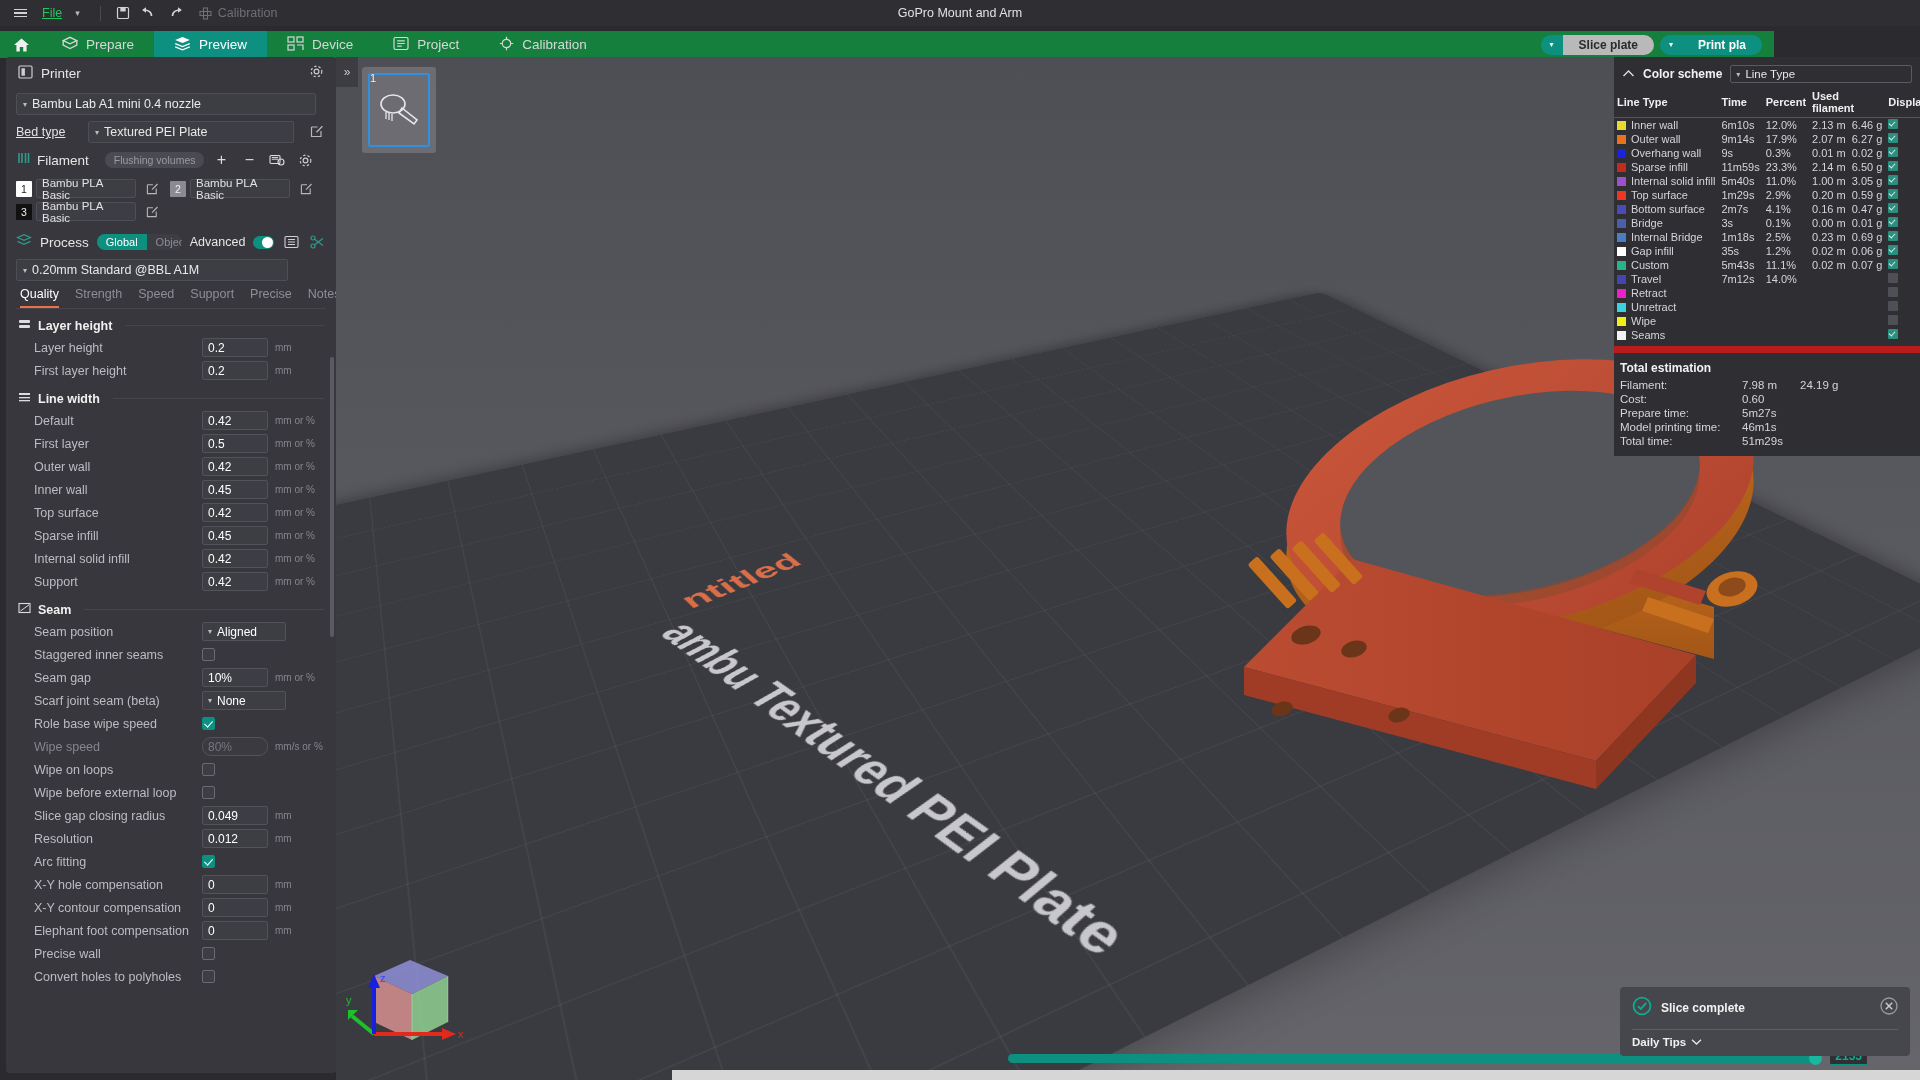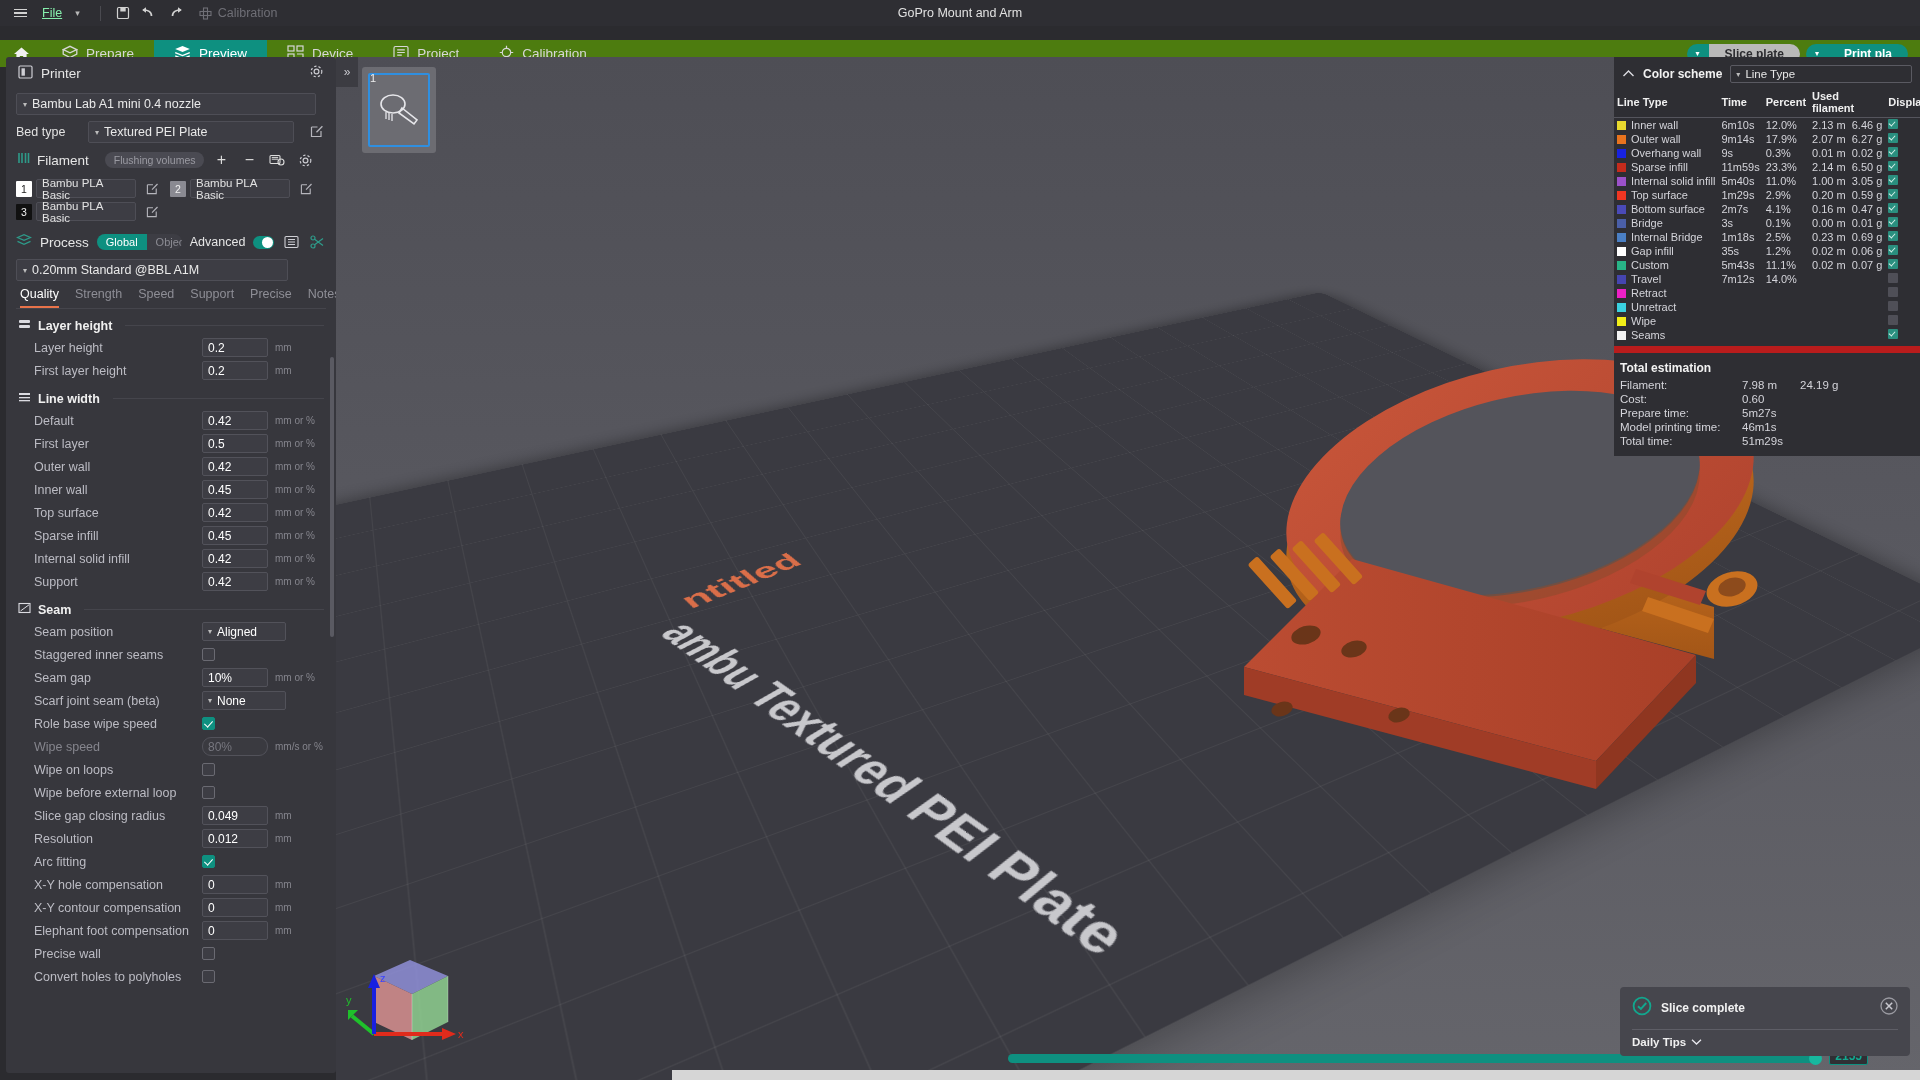--- a/index.html
+++ b/index.html
@@ -14,35 +14,35 @@
 
   
   .titlebar {
     position: absolute; top: 0; left: 0; width: 1920px; height: 26px;
     background: #2e2e33; display: flex; align-items: center;
     font-size: 12px; color: #cfcfcf;
   }
   .tb-left { display: flex; align-items: center; gap: 2px; padding-left: 14px; }
   .tb-hamb { display: inline-flex; flex-direction: column; gap: 2px; margin-right: 6px; }
   .tb-hamb i { display: block; width: 13px; height: 1.5px; background: #d2d2d2; }
-  .tb-item { padding: 2px 7px; font-size: 12.5px; color: #86efac; text-decoration: underline; }
+  .tb-item { padding: 2px 7px; font-size: 12.5px; color: #22c55e; text-decoration: underline; }
   .tb-chev { font-size: 9px; color: #b9b9b9; padding: 0 10px 0 4px; }
   .tb-sep { width: 1px; height: 15px; background: #4a4a50; margin: 0 8px; }
   .tb-ico { width: 24px; height: 20px; display: inline-flex; align-items: center; justify-content: center; }
   .tb-ico svg { display: block; }
   .tb-calib { display: flex; align-items: center; gap: 6px; color: #6f6f76; font-size: 12.5px; margin-left: 10px;}
   .tb-title {
     position: absolute; left: 0; width: 1920px; text-align: center;
     font-size: 12.5px; color: #e2e2e2; pointer-events: none;
   }
 
   
   .topnav {
-    position: absolute; top: 40px; left: 0; width: 1920px; height: 27px;
-    background: #4d7c0f; display: flex; align-items: stretch; font-size: 13.5px;
+    position: absolute; top: 31px; left: 0; width: 1774px; height: 27px;
+    background: #15803d; display: flex; align-items: stretch; font-size: 13.5px;
   }
   .nav-home { width: 42px; display: flex; align-items: center; justify-content: center; }
   .nav-item {
     display: flex; align-items: center; gap: 8px;
     padding: 0 20px; color: #d7d7d7; height: 100%;
   }
   .nav-item.active { background: #0e9080; color: #ffffff; }
   .nav-right { margin-left: auto; display: flex; align-items: center; gap: 0; padding-right: 6px; }
   .split-btn { display: flex; align-items: center; height: 20px; margin-right: 6px; }
   .split-arrow {
@@ -69,21 +69,21 @@
   .sec-head .spacer { margin-left: auto; }
   .combo {
     background: #3d3d44; border: 1px solid #4e4e56; border-radius: 2px;
     height: 22px; display: flex; align-items: center; padding: 0 6px; gap: 5px;
     font-size: 12.5px; color: #e9e9e9;
   }
   .combo .cv { overflow: hidden; white-space: nowrap; }
   .chev { font-size: 8px; color: #bcbcbc; }
   .printer-combo { margin: 4px 10px 0 10px; width: 300px; }
   .bedrow { display: flex; align-items: center; padding: 6px 10px 2px 10px; gap: 10px; }
-  .bedrow .lbl { font-size: 12.5px; color: #e2e2e2; width: 62px; }
+  .bedrow .lbl { font-size: 12.5px; color: #e2e2e2; width: 62px; text-decoration: underline; }
   .bedrow .combo { flex: 1; }
   .editico { width: 16px; height: 16px; margin-left: 6px; flex: 0 0 auto; }
 
   .filrow { display: flex; align-items: center; padding: 0 10px; gap: 6px; height: 30px; }
   .fil-title { font-size: 13.5px; color: #e6e6e6; }
   .pill {
     background: #4a4a52; border-radius: 9px; font-size: 10.5px; color: #9a9aa2;
     padding: 2px 9px; margin-left: 10px;
   }
   .fil-btn { width: 22px; height: 20px; display:flex; align-items:center; justify-content:center;

